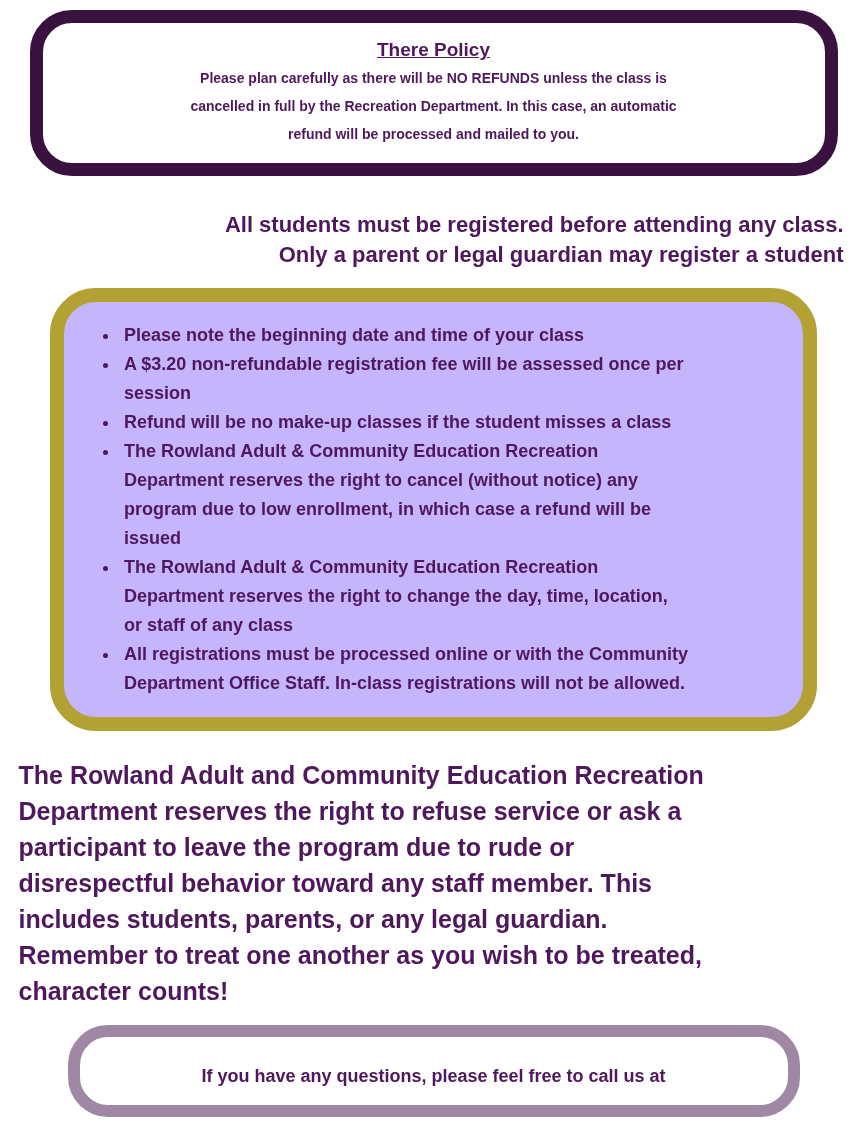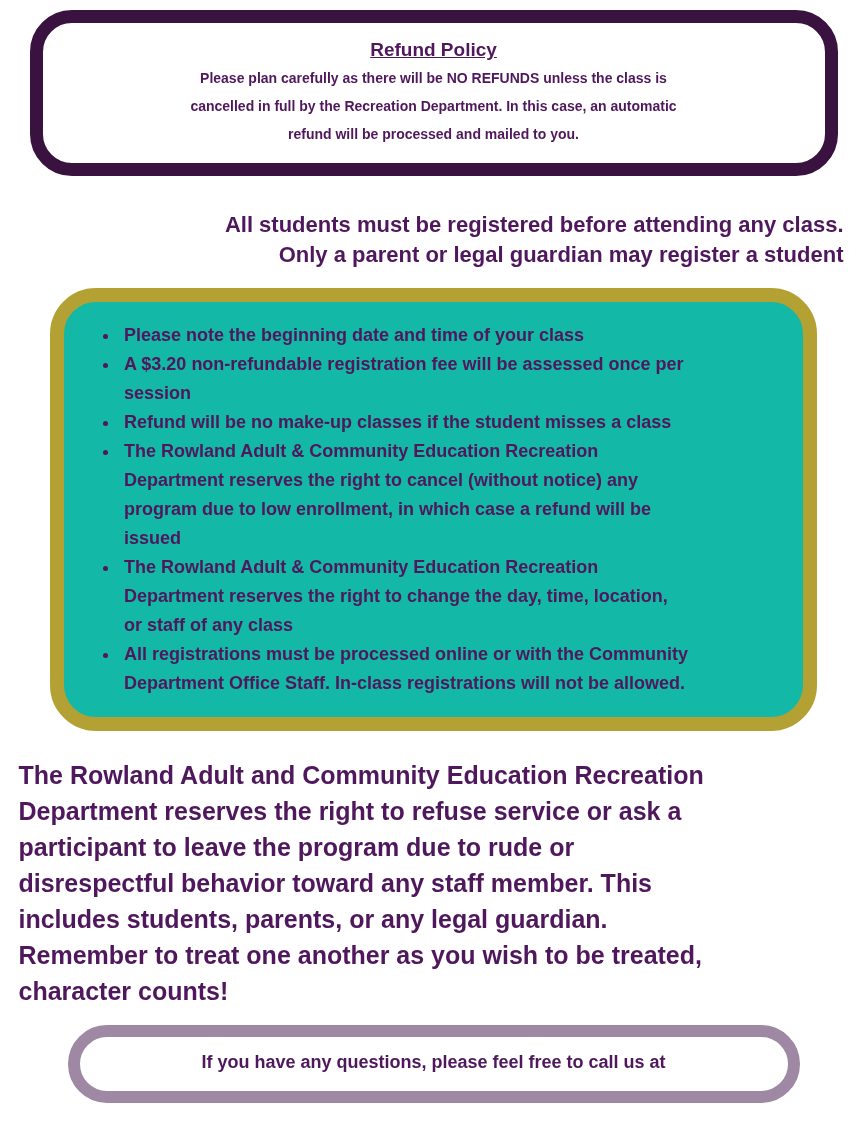--- a/index.html
+++ b/index.html
@@ -53,21 +53,21 @@
     white-space: pre-line;
   }
 
   
   .policy-box {
     box-sizing: border-box;
     width: 767px;
     margin: 18px auto 0 auto;
     border: 14px solid #b4a134;
     border-radius: 46px;
-    background: #14b8a6;
+    background: #c4b5fd;
     padding: 19px 20px 19px 18px;
   }
   .policy-list {
     margin: 0;
     padding: 0 0 0 38px;
     list-style: disc;
   }
   .policy-list li {
     font-size: 18px;
     line-height: 29px;
@@ -86,35 +86,35 @@
   }
 
   
   .contact-box {
     box-sizing: border-box;
     width: 732px;
     margin: 16px auto 0 auto;
     border: 12px solid #9e88a4;
     border-radius: 40px;
     background: #ffffff;
-    padding: 10px 10px 14px 10px;
+    padding: 24px 10px 14px 10px;
     text-align: center;
   }
   .contact-line {
     font-size: 18px;
     line-height: 30px;
   }
 </style>
 </head>
 <body>
 
 <div class="page">
 
   <div class="refund-box">
-    <div class="refund-title">Refund Policy</div>
+    <div class="refund-title">There Policy</div>
     <div class="refund-body">Please plan carefully as there will be NO REFUNDS unless the class is
 cancelled in full by the Recreation Department. In this case, an automatic
 refund will be processed and mailed to you.</div>
   </div>
 
   <div class="registration-notice">All students must be registered before attending any class.
 Only a parent or legal guardian may register a student</div>
 
   <div class="policy-box">
     <ul class="policy-list">

